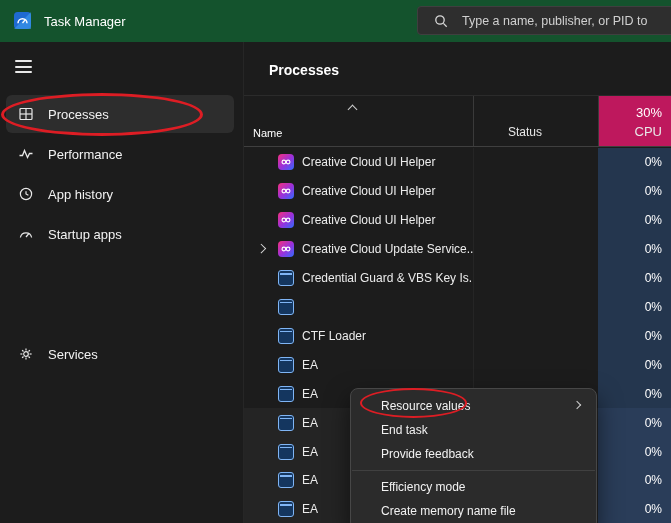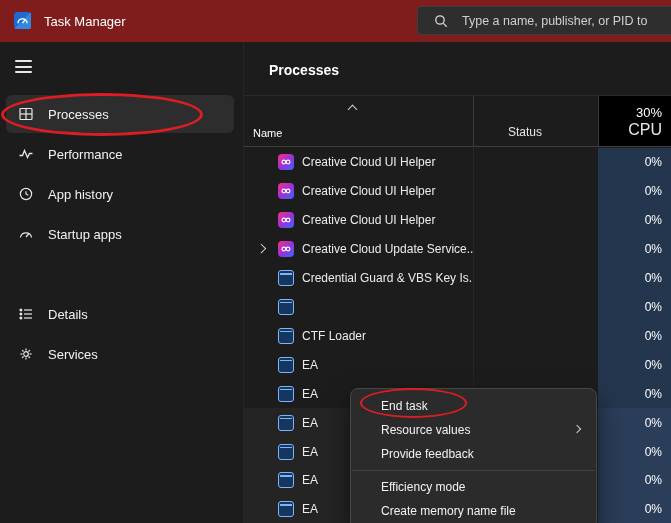--- a/index.html
+++ b/index.html
@@ -1,21 +1,21 @@
 <!DOCTYPE html>
 <html><head>
 <meta charset="utf-8">
 <style>
   * { margin:0; padding:0; box-sizing:border-box; }
   html,body { background:#111; }
   body { font-family:"Liberation Sans","DejaVu Sans",sans-serif; }
   .window { position:relative; width:671px; height:523px; background:#1c1c1c; overflow:hidden; color:#eee; }
 
   
-  .titlebar { position:absolute; top:0; left:0; right:0; height:42px; background:#7f1d1d; }
+  .titlebar { position:absolute; top:0; left:0; right:0; height:42px; background:#14532d; }
   .app-icon { position:absolute; left:14px; top:12px; width:17px; height:17px; }
   .app-title { position:absolute; left:44px; top:14px; font-size:13px; color:#fff; }
   .search { position:absolute; left:417px; top:6px; width:270px; height:29px; }
   .search input { position:absolute; inset:0; background:#2e2e2e; border:1px solid #3f3f3f; border-radius:4px;
     color:#fff; font-size:12.5px; padding-left:44px; outline:none; font-family:inherit; }
   .search input::placeholder { color:#d0d0d0; }
   .search .mag { position:absolute; left:17px; top:8px; }
 
   
   .sidebar { position:absolute; left:0; top:42px; width:243px; bottom:0; }
@@ -28,25 +28,25 @@
   .nav-item .nlabel { margin-left:14px; font-size:13px; color:#f2f2f2; white-space:nowrap; }
 
   
   .main { position:absolute; left:243px; top:42px; right:0; bottom:0; border-left:1px solid #262626; }
   .heading { position:absolute; left:25px; top:20px; font-size:14px; font-weight:700; color:#fff; }
 
   .thead { position:absolute; left:0; right:0; top:53px; height:52px; border-top:1px solid #2b2b2b; border-bottom:1px solid #3f3f3f; }
   .th { position:absolute; top:0; bottom:0; }
   .th-name { left:0; width:229px; }
   .th-status { left:229px; width:149px; border-left:1px solid #3a3a3a; }
-  .th-cpu { left:354px; right:0; border-left:1px solid #3a3a3a; background:#000000; }
+  .th-cpu { left:354px; right:0; border-left:1px solid #3a3a3a; background:#be185d; }
   .th-name .lbl { position:absolute; left:9px; bottom:7px; font-size:11px; color:#fff; }
   .th-status .lbl { position:absolute; left:34px; bottom:7px; font-size:12px; color:#e8e8e8; }
   .th-cpu .pct { position:absolute; right:9px; top:9px; font-size:13px; color:#fff; }
-  .th-cpu .lbl { position:absolute; right:9px; bottom:7px; font-size:16px; color:#e8e8e8; }
+  .th-cpu .lbl { position:absolute; right:9px; bottom:7px; font-size:13px; color:#e8e8e8; }
   .caret-up { position:absolute; left:105px; top:10px; width:7px; height:7px;
     border-top:1.6px solid #cfcfcf; border-left:1.6px solid #cfcfcf; transform:rotate(45deg); }
 
   .tbody { position:absolute; left:0; right:0; top:106px; bottom:0; display:flex; flex-direction:column; }
   .row { height:28.92px; flex:none; display:flex; position:relative; }
   .row.sel { box-shadow: inset 0 0 0 1px #f4f4f4; z-index:1; }
   .row.sel .c-name, .row.sel .c-status { background:#242424; }
   .row.sel .c-cpu { background:#2a3d59; }
   .c-name { width:229px; display:flex; align-items:center; padding-left:34px; overflow:hidden; }
   .c-status { width:125px; border-left:1px solid #252525; font-size:12px; color:#ddd; }
@@ -138,33 +138,20 @@
     </div>
     <div class="nav-item" style="top:173px">
       <span class="nic">
           <svg width="16" height="16" viewBox="0 0 16 16" fill="none" stroke="#e8e8e8" stroke-width="1.2">
             <path d="M2.4,11.5 A5.7,5.7 0 0 1 13.6,11.5"></path>
             <line x1="8" y1="11" x2="10.9" y2="7.5"></line>
           </svg>
         </span>
       <span class="nlabel">Startup apps</span>
     </div>
-    <div class="nav-item" style="top:253px">
-      <span class="nic">
-          <svg width="16" height="16" viewBox="0 0 16 16" stroke="#e8e8e8" stroke-width="1.2">
-            <line x1="6" y1="4" x2="14" y2="4"></line>
-            <line x1="6" y1="8" x2="14" y2="8"></line>
-            <line x1="6" y1="12" x2="14" y2="12"></line>
-            <circle cx="2.9" cy="4" r="0.9" fill="#e8e8e8"></circle>
-            <circle cx="2.9" cy="8" r="0.9" fill="#e8e8e8"></circle>
-            <circle cx="2.9" cy="12" r="0.9" fill="#e8e8e8"></circle>
-          </svg>
-        </span>
-      <span class="nlabel">Details</span>
-    </div>
     <div class="nav-item" style="top:293px">
       <span class="nic">
           <svg width="16" height="16" viewBox="0 0 16 16" fill="none" stroke="#e8e8e8" stroke-width="1.2">
             <circle cx="8" cy="8" r="2.3"></circle>
             <line x1="8" y1="2.4" x2="8" y2="4.4"></line>
             <line x1="8" y1="11.6" x2="8" y2="13.6"></line>
             <line x1="2.4" y1="8" x2="4.4" y2="8"></line>
             <line x1="11.6" y1="8" x2="13.6" y2="8"></line>
             <line x1="4.1" y1="4.1" x2="5.5" y2="5.5"></line>
             <line x1="10.5" y1="10.5" x2="11.9" y2="11.9"></line>
@@ -330,27 +317,27 @@
           </div>
         <div class="c-status"></div>
         <div class="c-cpu">0%</div>
       </div>
 
     </div>
   </div>
 
   <div class="menu">
     <div class="mi">
-        <span>End task</span>
-      </div>
-    <div class="mi">
         <span>Resource values</span>
         <span class="sub"></span>
       </div>
     <div class="mi">
+        <span>End task</span>
+      </div>
+    <div class="mi">
         <span>Provide feedback</span>
       </div>
     <div class="msep"></div>
     <div class="mi">
         <span>Efficiency mode</span>
       </div>
     <div class="mi">
         <span>Create memory name file</span>
       </div>
   </div>

